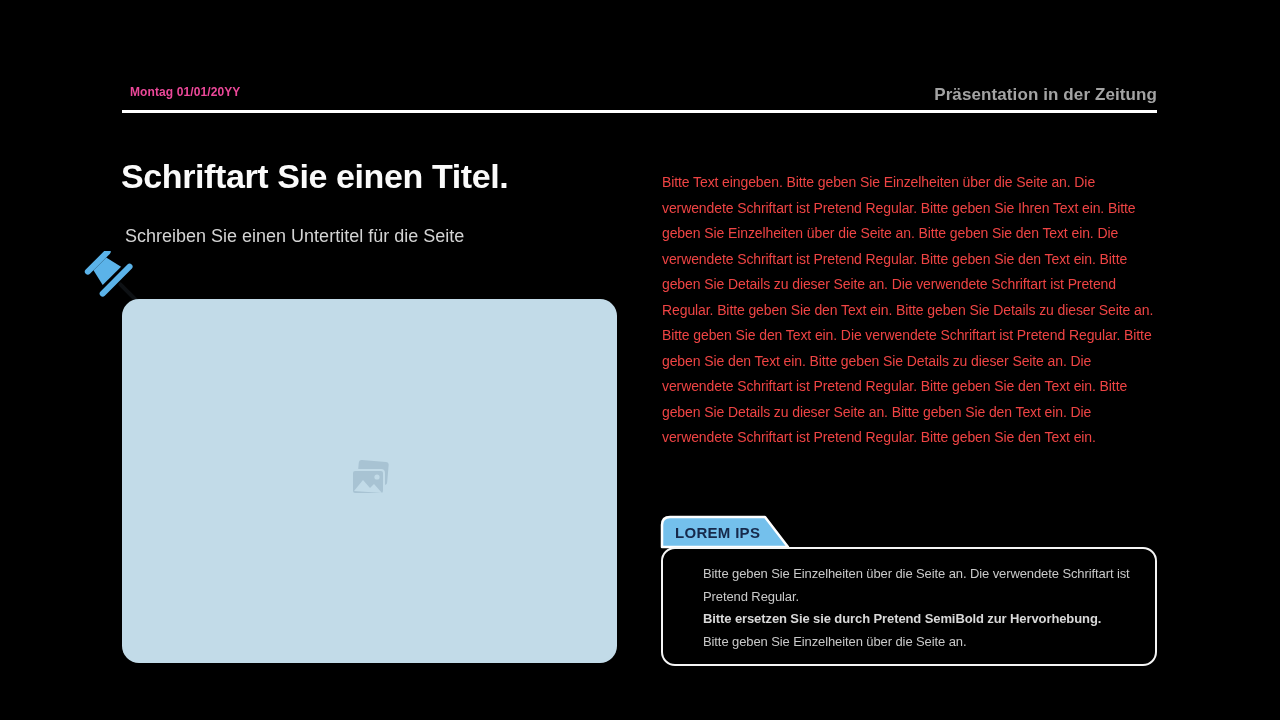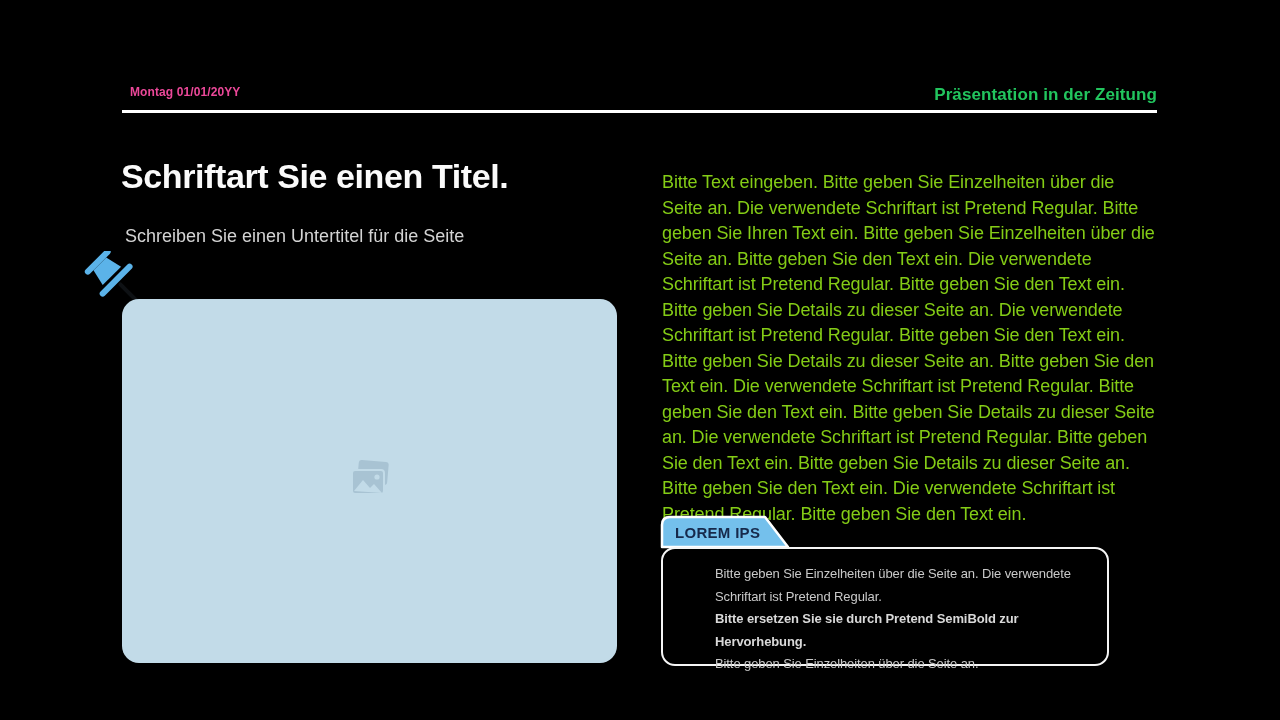--- a/index.html
+++ b/index.html
@@ -14,21 +14,21 @@
 
   
   .header-date {
     position: absolute; left: 122px; top: 85px;
     font-size: 12px; font-weight: 700; color: #ec4899;
     letter-spacing: 0.1px;
     margin-left: 8px;
   }
   .header-title {
     position: absolute; right: 123px; top: 85px;
-    font-size: 17px; font-weight: 700; color: #22c55e;
+    font-size: 17px; font-weight: 700; color: #a3a3a3;
     letter-spacing: 0.1px;
   }
   .header-rule {
     position: absolute; left: 122px; top: 110px;
     width: 1035px; height: 3px; background: #ffffff;
   }
 
   
   .page-title {
     position: absolute; left: 121px; top: 157px;
@@ -48,35 +48,35 @@
     position: absolute; left: 122px; top: 299px;
     width: 495px; height: 364px;
     background: #c2dbe8; border-radius: 17px;
     display: flex; align-items: center; justify-content: center;
   }
 
   
   .body-paragraph {
     position: absolute; left: 662px; top: 170px;
     width: 497px;
-    font-size: 18px; letter-spacing: -0.1px;
-    line-height: 25.5px; color: #84cc16;
+    font-size: 14px; letter-spacing: -0.1px;
+    line-height: 25.5px; color: #ef4444;
   }
 
   
   .badge { position: absolute; left: 659px; top: 514px; width: 136px; height: 36px; }
   .badge text {
     font-family: "Liberation Sans", sans-serif;
     font-size: 15px; font-weight: 700; fill: #16294b; letter-spacing: 0.3px;
   }
   .callout-box {
     position: absolute; left: 661px; top: 547px;
-    width: 448px; height: 119px; box-sizing: border-box;
+    width: 496px; height: 119px; box-sizing: border-box;
     border: 2.5px solid #f5f5f5; border-radius: 14px;
-    padding: 14px 14px 0 52px;
+    padding: 14px 14px 0 40px;
   }
   .callout-box p {
     margin: 0; font-size: 13px; line-height: 22.5px;
     color: #c9c9c9; letter-spacing: -0.1px;
   }
   .callout-box p.bold { font-weight: 700; color: #d9d9d9; }
 </style>
 </head>
 <body>
 

